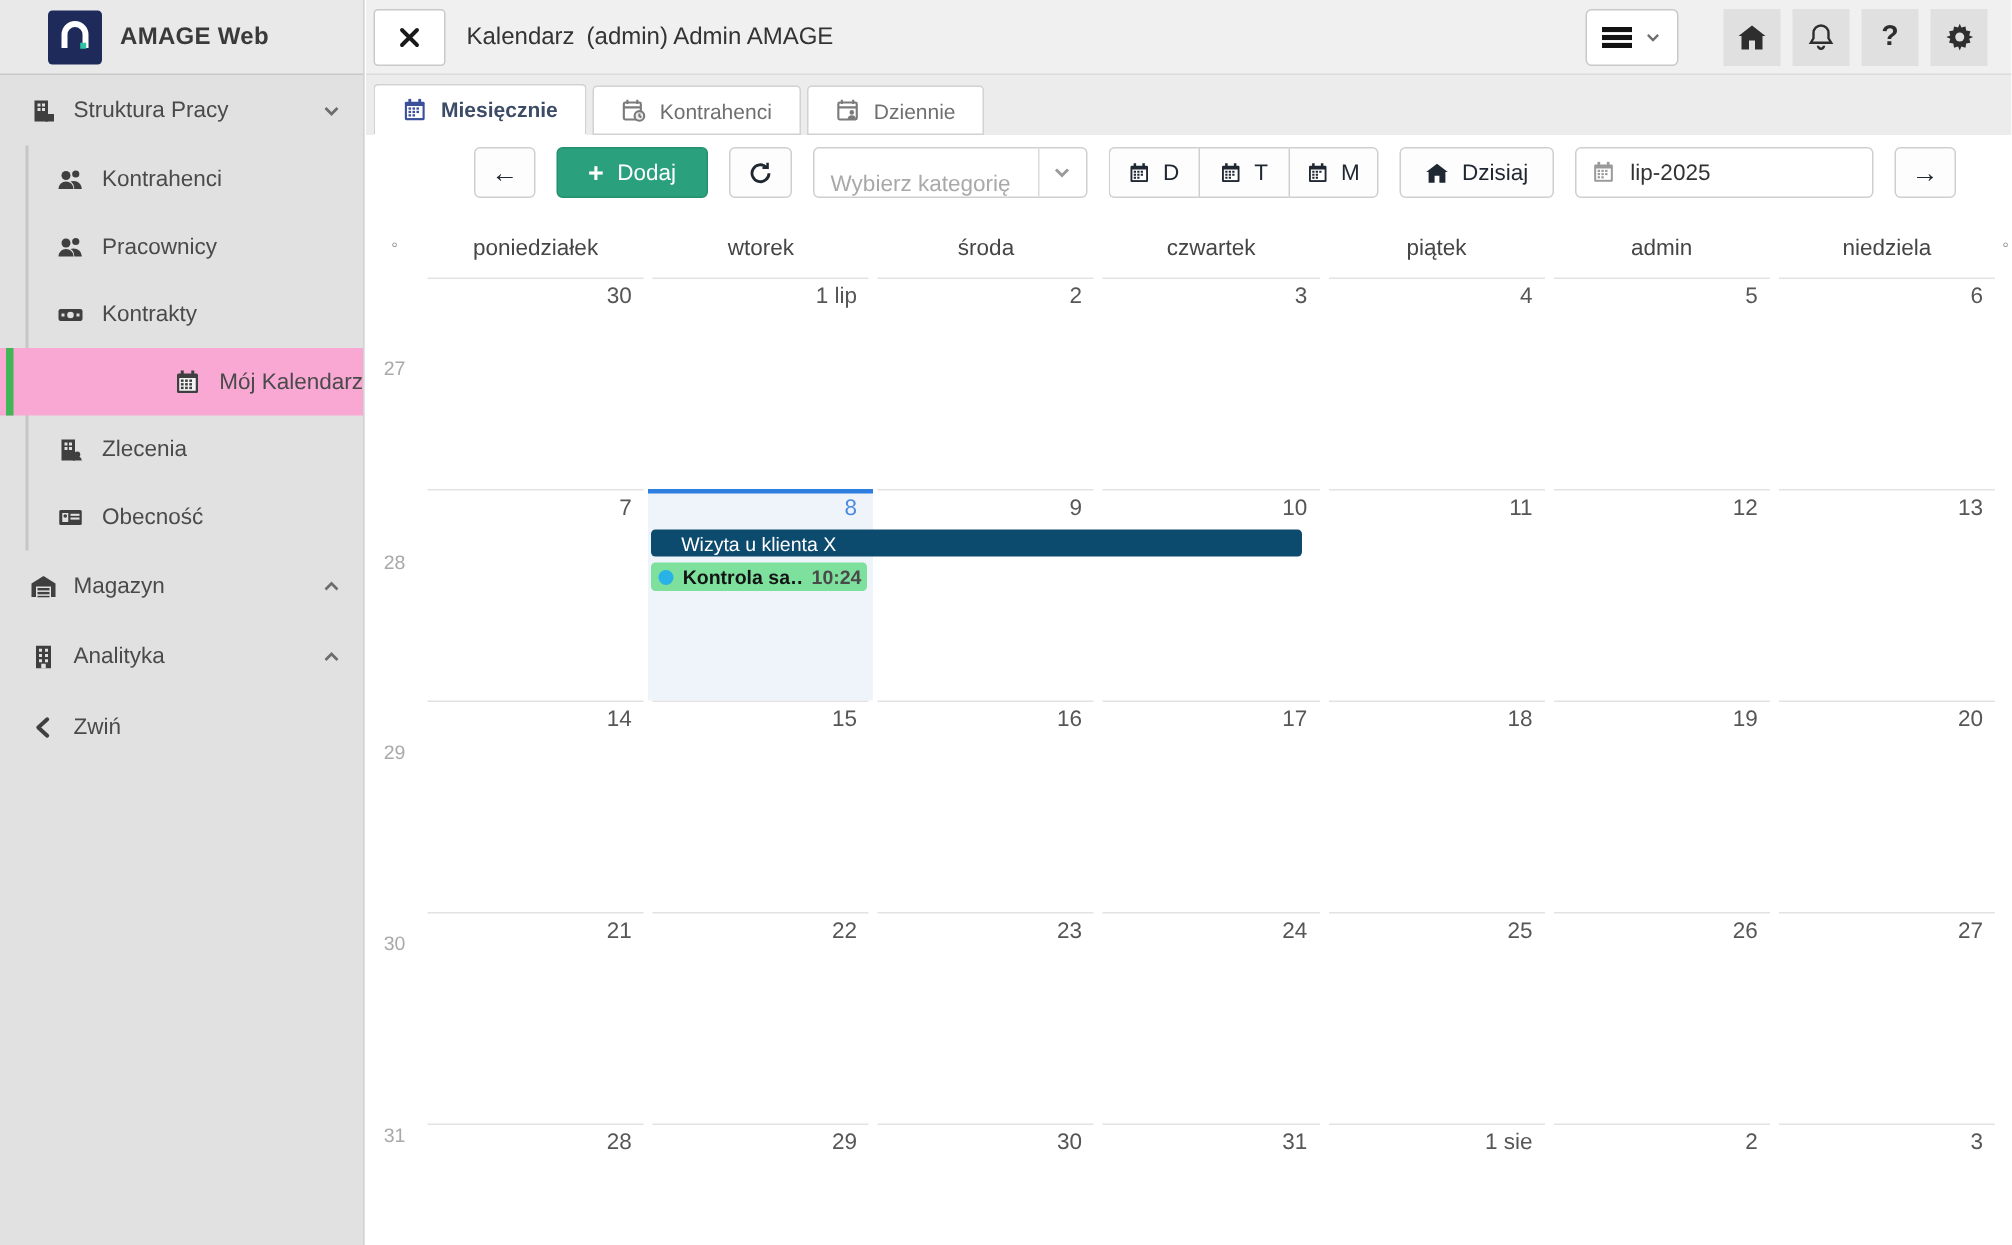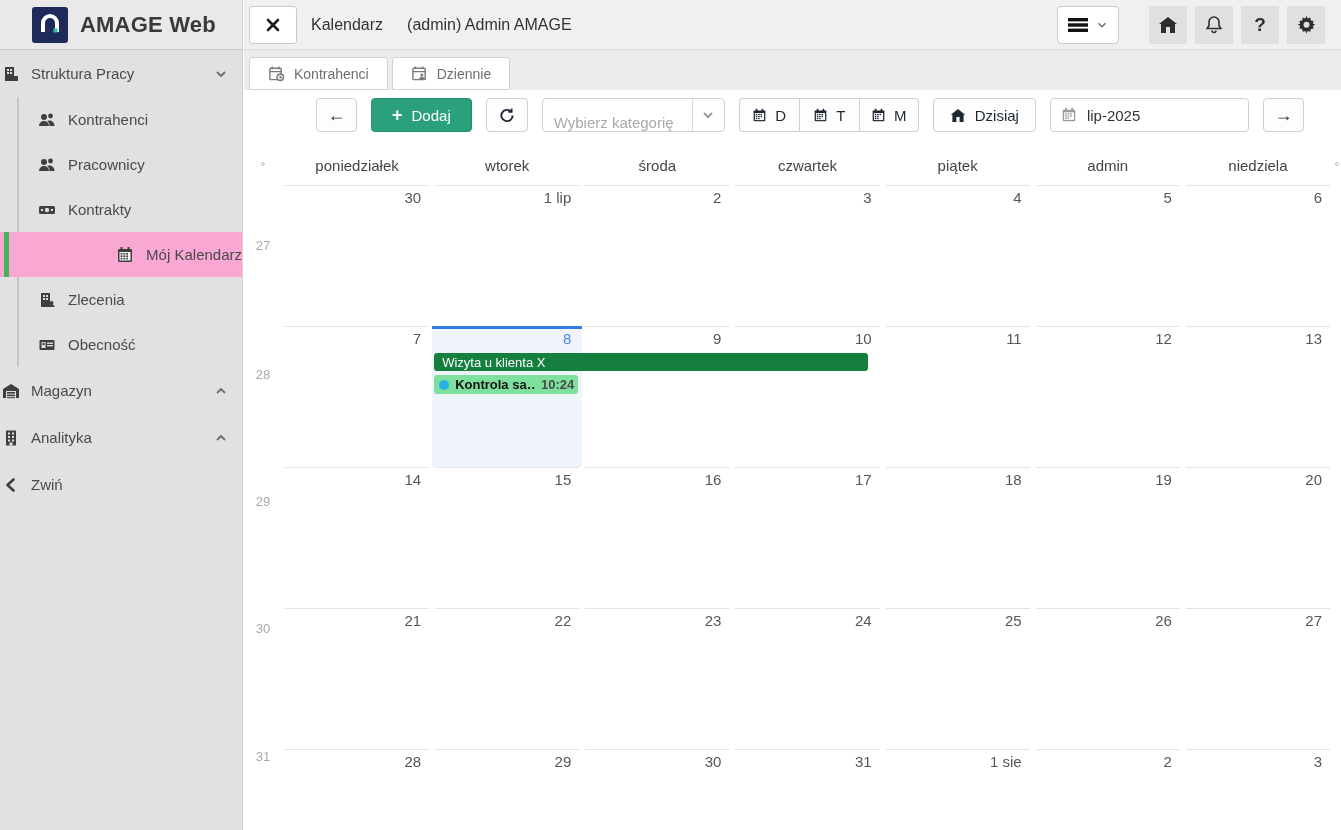--- a/index.html
+++ b/index.html
@@ -14,24 +14,24 @@
   .sidebar {
     position:absolute; left:0; top:0; width:243px; height:830px;
     background:#e1e1e1; border-right:1px solid #d2d2d2;
   }
   .brand {
     height:50px; background:#e9e9e9; border-bottom:1px solid #c9c9c9;
     display:flex; align-items:center; padding-left:32px; gap:12px;
   }
   .logo { width:36px; height:36px; background:#1d2a5a; border-radius:3px;
     display:flex; align-items:center; justify-content:center; }
-  .brand-name { font-size:22px; font-weight:bold; color:#3a3a3a; letter-spacing:.2px; }
+  .brand-name { font-size:16px; font-weight:bold; color:#3a3a3a; letter-spacing:.2px; }
 
   .nav-section-header, .nav-item-top {
-    height:47px; display:flex; align-items:center; padding:0 14px 0 2px;
+    height:47px; display:flex; align-items:center; padding:0 14px 0 20px;
     color:#4a4a4a; font-size:15px; cursor:pointer;
   }
   .nav-section-header .txt, .nav-item-top .txt { flex:1; margin-left:11px; }
   .submenu { position:relative; }
   .submenu .indent-line {
     position:absolute; left:17px; top:0; bottom:0; width:2px; background:#c6c6c6;
   }
   .nav-item {
     position:relative; height:45px; display:flex; align-items:center;
     padding-left:38px; color:#4a4a4a; font-size:15px; cursor:pointer;
@@ -49,21 +49,21 @@
   .topbar {
     position:absolute; left:244px; right:0; top:0; height:50px;
     background:#f0f0f0; border-bottom:1px solid #dcdcdc;
     display:flex; align-items:center;
   }
   .close-btn {
     width:48px; height:38px; background:#fff; border:1px solid #c9c9c9; border-radius:3px;
     margin-left:5px; display:flex; align-items:center; justify-content:center; cursor:pointer;
   }
   .page-title { margin-left:14px; font-size:16px; color:#333; }
-  .page-title .who { margin-left:24px; }
+  .page-title .who { margin-left:8px; }
   .topbar-right { margin-left:auto; display:flex; align-items:center; gap:8px; padding-right:16px; }
   .menu-btn {
     width:62px; height:38px; background:#fff; border:1px solid #c9c9c9; border-radius:4px;
     display:flex; align-items:center; justify-content:center; gap:8px; cursor:pointer; margin-right:22px;
   }
   .sq-btn {
     width:38px; height:38px; background:#e0e0e0; border:none;
     display:flex; align-items:center; justify-content:center; cursor:pointer;
     font-size:19px; font-weight:bold; color:#2e2e2e;
   }
@@ -137,22 +137,22 @@
   .day-cell .num {
     position:absolute; top:4px; right:11px; font-size:15px; color:#565656;
   }
   .day-cell.today { background:#eff4fb; }
   .day-cell.today::before { left:0; right:0; height:3px; background:#2e7ee0; }
   .day-cell.today .num { color:#4a8be0; }
 
   .event-span {
     position:absolute; top:27px; height:18px;
     left:calc(38px + var(--cw) + 2px); width:calc(var(--cw) * 2.94 - 8px);
-    background:#15803d; border-radius:3px; color:#fff; font-size:13px;
-    display:flex; align-items:center; padding-left:8px; cursor:pointer;
+    background:#0c4a6e; border-radius:3px; color:#fff; font-size:13px;
+    display:flex; align-items:center; padding-left:20px; cursor:pointer;
     white-space:nowrap; overflow:hidden;
   }
   .event-timed {
     position:absolute; top:49px; height:19px;
     left:calc(38px + var(--cw) + 2px); width:calc(var(--cw) - 6px);
     background:#7de09d; border-radius:3px; font-size:13px;
     display:flex; align-items:center; gap:6px; padding:0 4px 0 5px; cursor:pointer;
     white-space:nowrap; overflow:hidden;
   }
   .event-timed .dot { width:10px; height:10px; border-radius:50%; background:#28b2e8; flex:0 0 auto; }
@@ -345,20 +345,39 @@
     <button class="sq-btn">
       <svg width="19" height="19" viewBox="0 0 19 19" fill="#2e2e2e">
           <path d="M9.5 0.8 l1.1 2.6 2.7-.8 .5 2.8 2.8.5 -.8 2.7 2.6 1.1 -2.6 1.1 .8 2.7 -2.8.5 -.5 2.8 -2.7-.8 -1.1 2.6 -1.1-2.6 -2.7.8 -.5-2.8 -2.8-.5 .8-2.7 -2.6-1.1 2.6-1.1 -.8-2.7 2.8-.5 .5-2.8 2.7.8 Z"></path>
           <circle cx="9.5" cy="9.7" r="3" fill="#e0e0e0"></circle>
         </svg>
     </button>
   </div>
 </div>
 
 <div class="tabstrip">
+  <div class="tab active">
+    <svg width="17" height="17" viewBox="0 0 18 18">
+        <rect x="2" y="3" width="14" height="13" rx="1" fill="#3b4f9b"></rect>
+        <rect x="4.5" y="1" width="2" height="3.5" fill="#3b4f9b"></rect>
+        <rect x="11.5" y="1" width="2" height="3.5" fill="#3b4f9b"></rect>
+        <rect x="3.5" y="6" width="11" height="8.5" fill="#fff"></rect>
+        <g fill="#3b4f9b">
+          <rect x="4.6" y="7" width="1.8" height="1.6"></rect>
+          <rect x="7.4" y="7" width="1.8" height="1.6"></rect>
+          <rect x="10.2" y="7" width="1.8" height="1.6"></rect>
+          <rect x="4.6" y="9.4" width="1.8" height="1.6"></rect>
+          <rect x="7.4" y="9.4" width="1.8" height="1.6"></rect>
+          <rect x="10.2" y="9.4" width="1.8" height="1.6"></rect>
+          <rect x="4.6" y="11.8" width="1.8" height="1.6"></rect>
+          <rect x="7.4" y="11.8" width="1.8" height="1.6"></rect>
+        </g>
+      </svg>
+    <span>Miesięcznie</span>
+  </div>
   <div class="tab">
     <svg width="17" height="17" viewBox="0 0 18 18" fill="none" stroke="#7a7a7a" stroke-width="1.5">
         <rect x="2" y="3.5" width="12" height="12" rx="1"></rect>
         <path d="M4.5 1.5 v3 M11.5 1.5 v3 M2 7 h12"></path>
         <circle cx="13" cy="13" r="3.4" fill="#ececec"></circle>
         <path d="M13 11.3 v1.9 l1.4.8"></path>
       </svg>
     <span>Kontrahenci</span>
   </div>
   <div class="tab">

